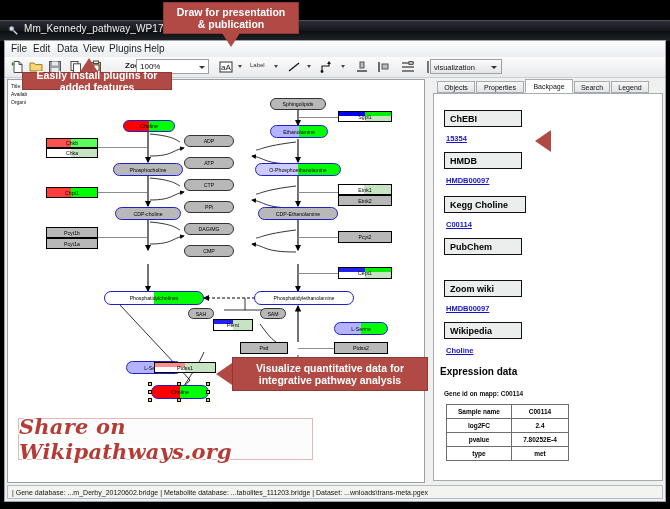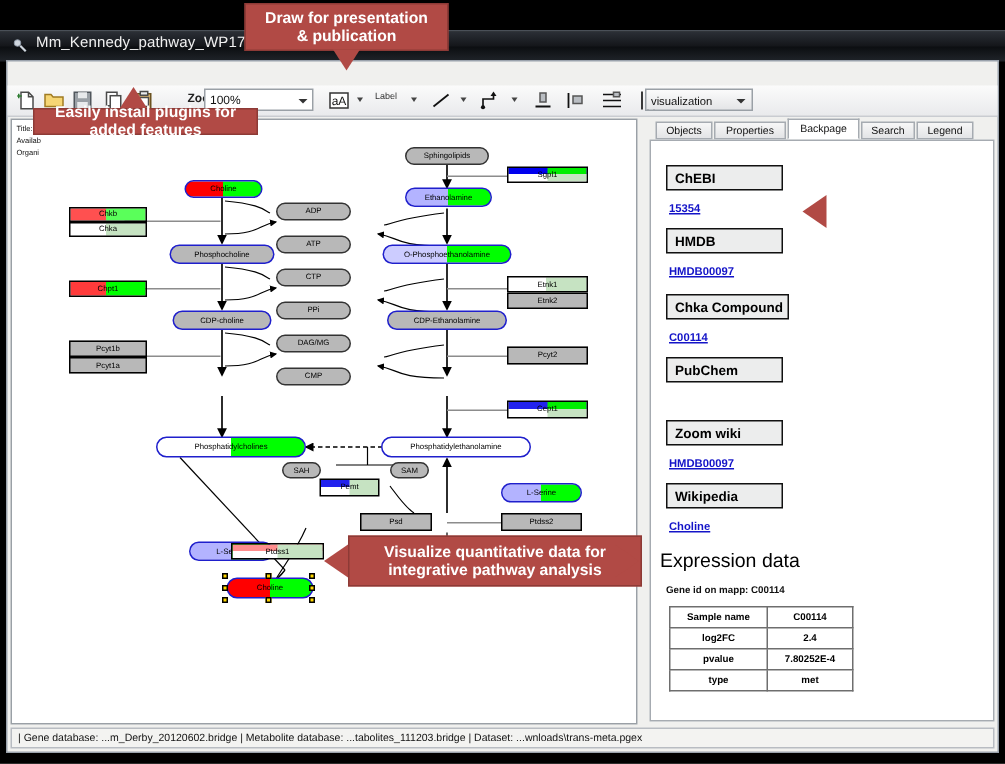--- a/index.html
+++ b/index.html
@@ -69,21 +69,21 @@
     display:flex;align-items:center;justify-content:center;padding:0 3px;}
   .tab.active{top:0;height:14px;background:#fff;border-bottom:1px solid #fff;font-weight:normal;}
   .tabbody{position:absolute;left:4px;top:14px;width:230px;height:388px;background:#fff;
     border:1px solid #a6abb1;box-sizing:border-box;}
   .dbbox{position:absolute;left:10px;height:17px;background:#eceded;border:1px solid #111;
     box-sizing:border-box;display:flex;align-items:center;padding-left:5px;
     font-size:9px;font-weight:bold;color:#000;}
   .dblink{position:absolute;left:12px;font-size:7.5px;color:#1414c8;
     text-decoration:underline;font-weight:bold;}
   .dbplain{position:absolute;left:12px;font-size:7.5px;color:#111;margin-top:27px;}
-  .exp-head{position:absolute;left:6px;font-size:13px;font-weight:normal;color:#000;}
+  .exp-head{position:absolute;left:6px;font-size:10px;font-weight:bold;color:#000;}
   .gid{position:absolute;left:10px;font-size:6.5px;font-weight:bold;color:#111;}
   .etable{position:absolute;left:12px;border-collapse:collapse;}
   .etable td{border:1px solid #6e6e6e;font-size:6.5px;font-weight:bold;color:#000;
     text-align:center;height:13px;padding:0 2px;}
 
   
   .statusbar{position:absolute;left:2px;top:444px;width:656px;height:14px;background:#f3f3f1;
     border:1px solid #b8bcc2;box-sizing:border-box;font-size:7px;color:#111;
     display:flex;align-items:center;padding-left:4px;white-space:nowrap;}
 
@@ -107,20 +107,28 @@
 
   <div class="win-titlebar"></div>
   <svg class="win-icon" viewBox="0 0 12 12">
     <circle cx="4" cy="4" r="2.4" fill="#cfd6de" stroke="#8c97a4" stroke-width=".7"></circle>
     <path d="M6 6 L10 10" stroke="#cfd6de" stroke-width="1.6"></path>
   </svg>
   <div class="win-title">Mm_Kennedy_pathway_WP1771_45176.gpml</div>
 
   <div class="app">
 
+    <div class="menubar">
+      <div class="menu-item" style="left:6px">File</div>
+      <div class="menu-item" style="left:28px">Edit</div>
+      <div class="menu-item" style="left:52px">Data</div>
+      <div class="menu-item" style="left:78px">View</div>
+      <div class="menu-item" style="left:104px">Plugins</div>
+      <div class="menu-item" style="left:139px">Help</div>
+    </div>
 
     <div class="toolbar">
 
       <svg class="tb-ico" style="left:6px" viewBox="0 0 14 14">
         <path d="M3 1.5h5l3 3v8H3z" fill="#fff" stroke="#4a4a4a" stroke-width="1"></path>
         <path d="M8 1.5v3h3" fill="none" stroke="#4a4a4a" stroke-width="1"></path>
         <path d="M1.5 2.5v3M.5 4h3" stroke="#2e7d32" stroke-width="1"></path>
       </svg>
 
       <svg class="tb-ico" style="left:24px" viewBox="0 0 14 14">
@@ -356,21 +364,21 @@
         <div class="tab" style="left:178px;width:38px">Legend</div>
       </div>
 
       <div class="tabbody">
         <div class="dbbox" style="top:16px;width:78px">ChEBI</div>
         <div class="dblink" style="top:40px">15354</div>
 
         <div class="dbbox" style="top:58px;width:78px">HMDB</div>
         <div class="dblink" style="top:82px">HMDB00097</div>
 
-        <div class="dbbox" style="top:102px;width:82px">Chka Compound</div>
+        <div class="dbbox" style="top:102px;width:82px">Kegg Choline</div>
         <div class="dblink" style="top:126px">C00114</div>
 
         <div class="dbbox" style="top:144px;width:78px">PubChem</div>
         <div class="dbplain" style="top:168px">305</div>
 
         <div class="dbbox" style="top:186px;width:78px">Zoom wiki</div>
         <div class="dblink" style="top:210px">HMDB00097</div>
 
         <div class="dbbox" style="top:228px;width:78px">Wikipedia</div>
         <div class="dblink" style="top:252px">Choline</div>
@@ -412,13 +420,16 @@
 added features</div>
   <div class="tri" style="left:80px;top:58px;border-left:9px solid transparent;border-right:9px solid transparent;border-bottom:14px solid #b14a45"></div>
 
   <div class="tri" style="left:535px;top:130px;border-top:11px solid transparent;border-bottom:11px solid transparent;border-right:16px solid #b14a45"></div>
 
   <div class="callout" style="left:232px;top:357px;width:196px;height:34px;font-size:10.5px;white-space:pre-line">Visualize quantitative data  for
 integrative pathway analysis</div>
   <div class="tri" style="left:216px;top:363px;border-top:11px solid transparent;border-bottom:11px solid transparent;border-right:16px solid #b14a45"></div>
   <div class="tri" style="left:410px;top:363px;border-top:11px solid transparent;border-bottom:11px solid transparent;border-left:16px solid #b14a45"></div>
 
+  <div class="share">
+    <span>Share on Wikipathways.org</span>
+  </div>
 </div>
 
 </body></html>

